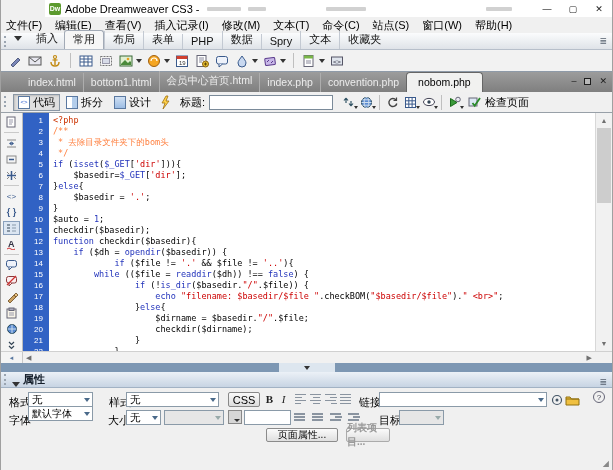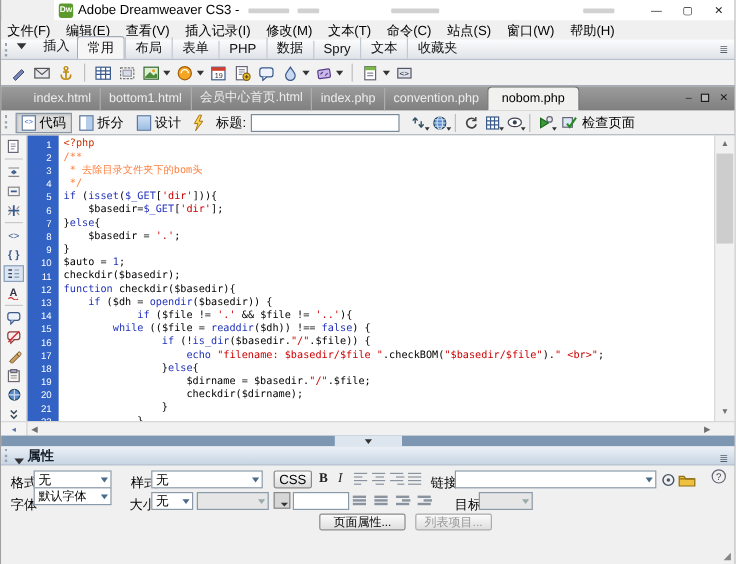--- a/index.html
+++ b/index.html
@@ -619,17 +619,17 @@
     <div class="alico" style="left:346px;top:22px;">
         <i style="width:11px"></i>
         <i style="width:7px;margin-left:auto;"></i>
         <i style="width:11px"></i>
       </div>
     <span class="plabel" style="left:378px;top:25px;">目标</span>
     <div class="sel disabled" style="left:398px;top:22px;width:45px;">
         <span class="sarr"></span>
       </div>
     <div class="pbtn" style="left:265px;top:40px;width:72px;">页面属性...</div>
-    <div class="pbtn disabled" style="left:345px;top:40px;width:64px;">列表项目...</div>
+    <div class="pbtn disabled" style="left:345px;top:40px;width:44px;font-weight:bold;">列表项目...</div>
     <div class="expander">◢</div>
   </div>
 
 </div>
 
 </body></html>

